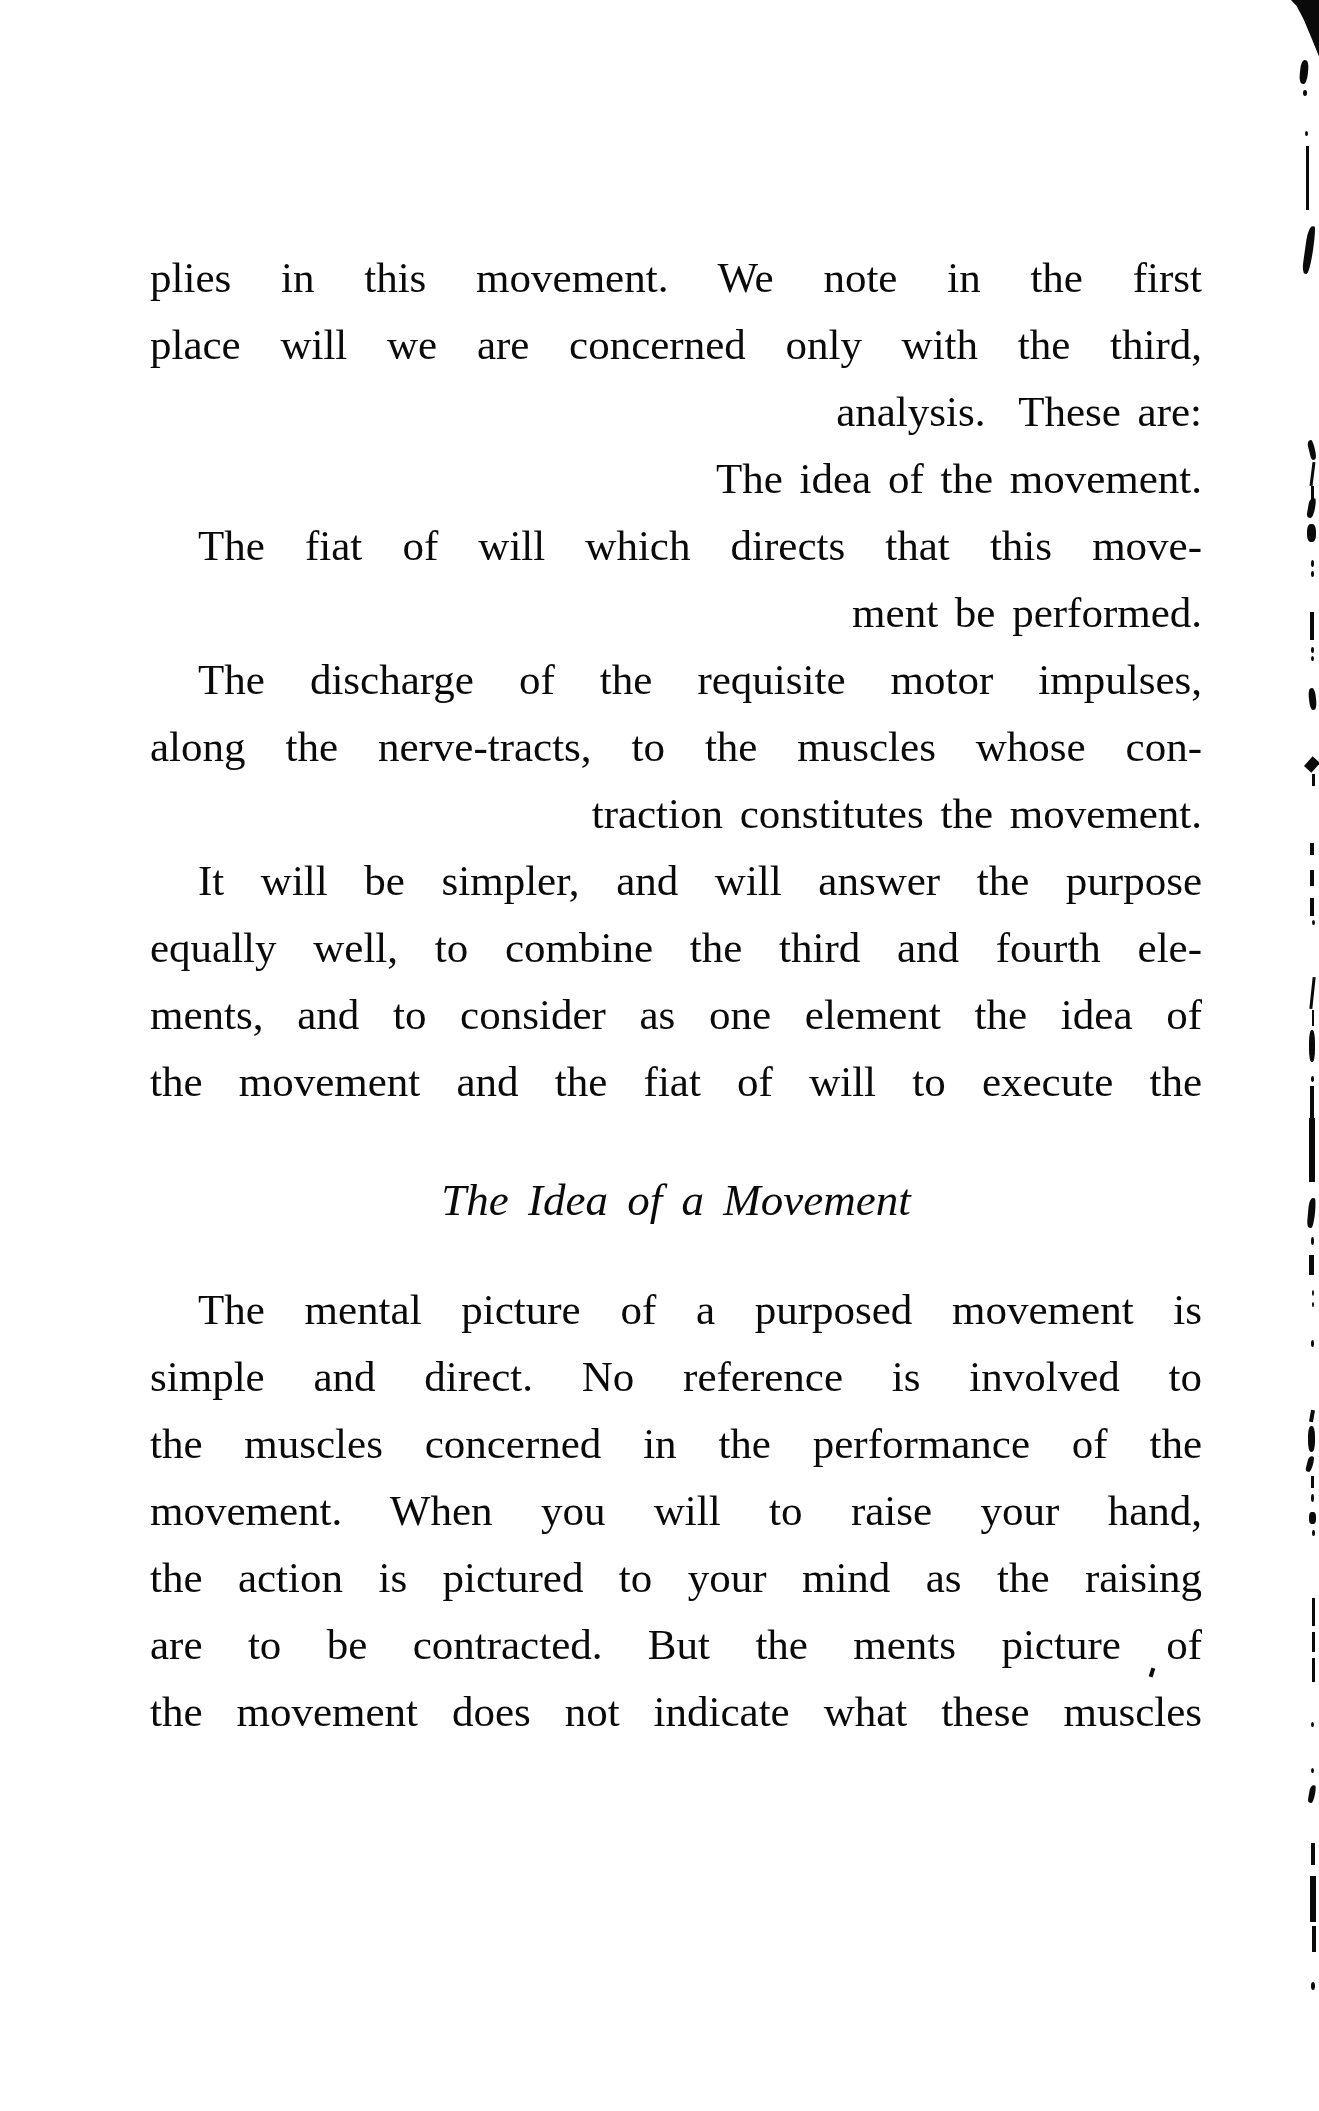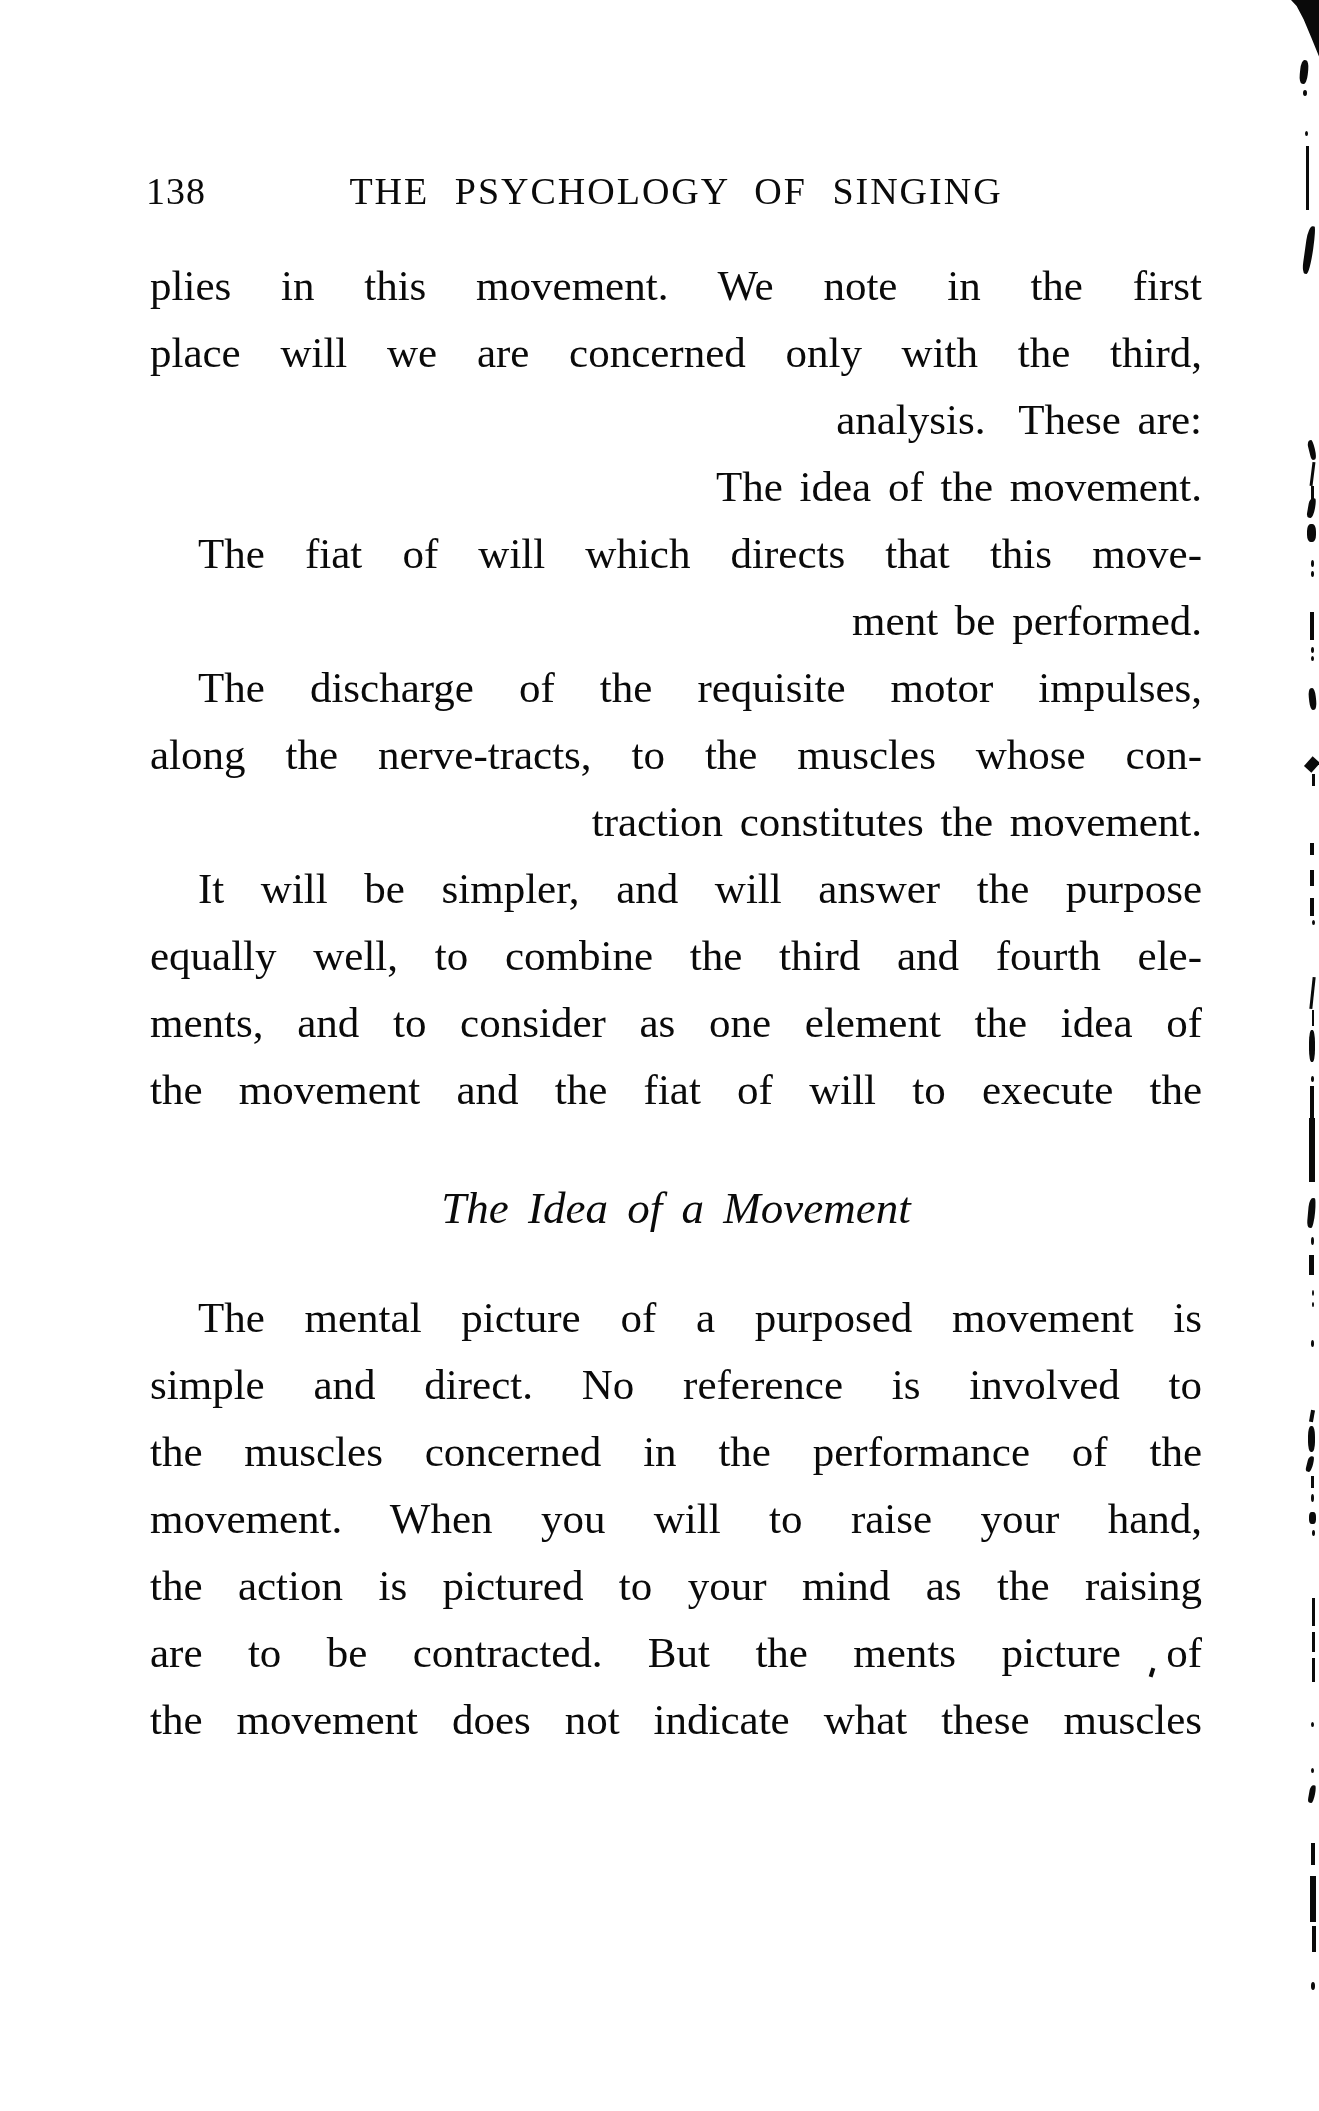--- a/index.html
+++ b/index.html
@@ -20,21 +20,21 @@
   .page-num{
     position:absolute;left:-4px;top:0;
     letter-spacing:1px;
   }
   .running-title{
     display:block;text-align:center;
     letter-spacing:2px;word-spacing:14px;
   }
   
   .body-text{
-    position:absolute;left:150px;top:252px;width:1052px;
+    position:absolute;left:150px;top:244px;width:1052px;
     font-size:43px;line-height:67px;
   }
   .line{height:67px;overflow:hidden;white-space:nowrap;}
   .line.justify{
     white-space:normal;
     text-align:justify;
     text-align-last:justify;
     text-justify:inter-word;
   }
   .line.left{text-align:right;word-spacing:6px;}
@@ -51,24 +51,20 @@
   .blob{border-radius:40%;}
   .comma{border-radius:70% 30% 50% 50% / 40% 60% 70% 30%;}
   .diamond{transform:rotate(42deg);}
   .corner{clip-path:polygon(0 0,100% 0,100% 94%,72% 62%,45% 32%,20% 10%);}
 </style>
 </head>
 <body>
 
 <div class="page">
 
-  <div class="header">
-    <span class="page-num">138</span>
-    <span class="running-title">THE PSYCHOLOGY OF SINGING</span>
-  </div>
 
   <div class="body-text">
 
   <div class="line justify">plies in this movement.  We note in the first</div>
       <div class="line justify">place will we are concerned only with the third,</div>
       <div class="line left">analysis.&nbsp; These are:</div>
       <div class="line left indent">The idea of the movement.</div>
       <div class="line justify indent">The fiat of will which directs that this move-</div>
       <div class="line left">ment be performed.</div>
       <div class="line justify indent">The discharge of the requisite motor impulses,</div>

